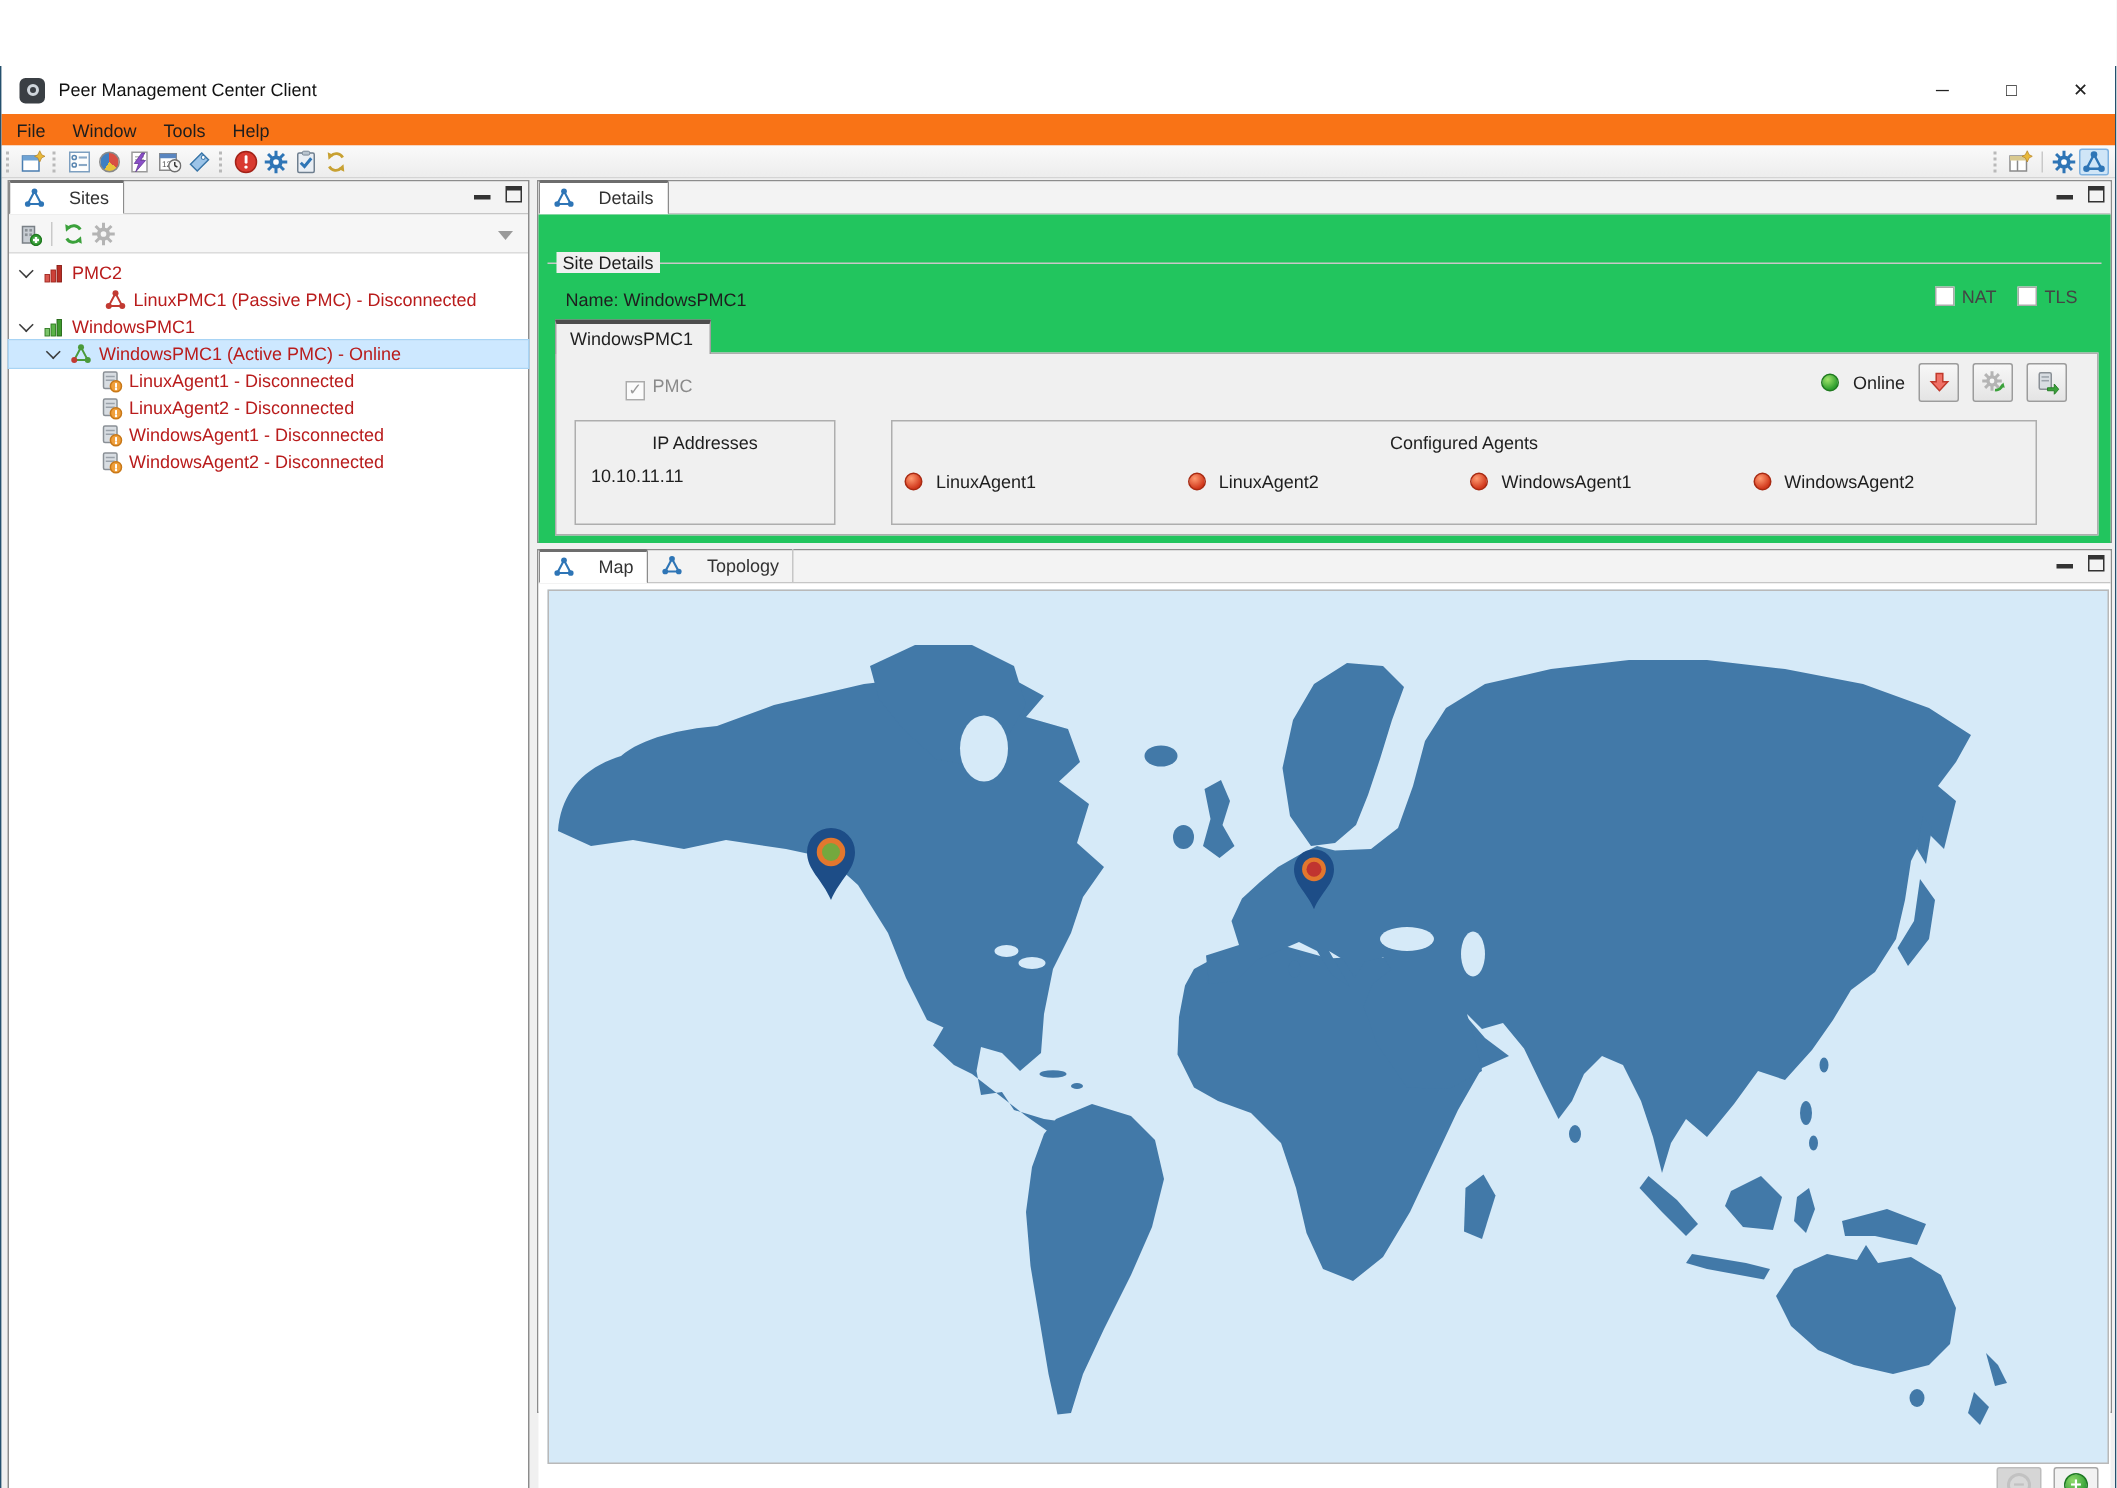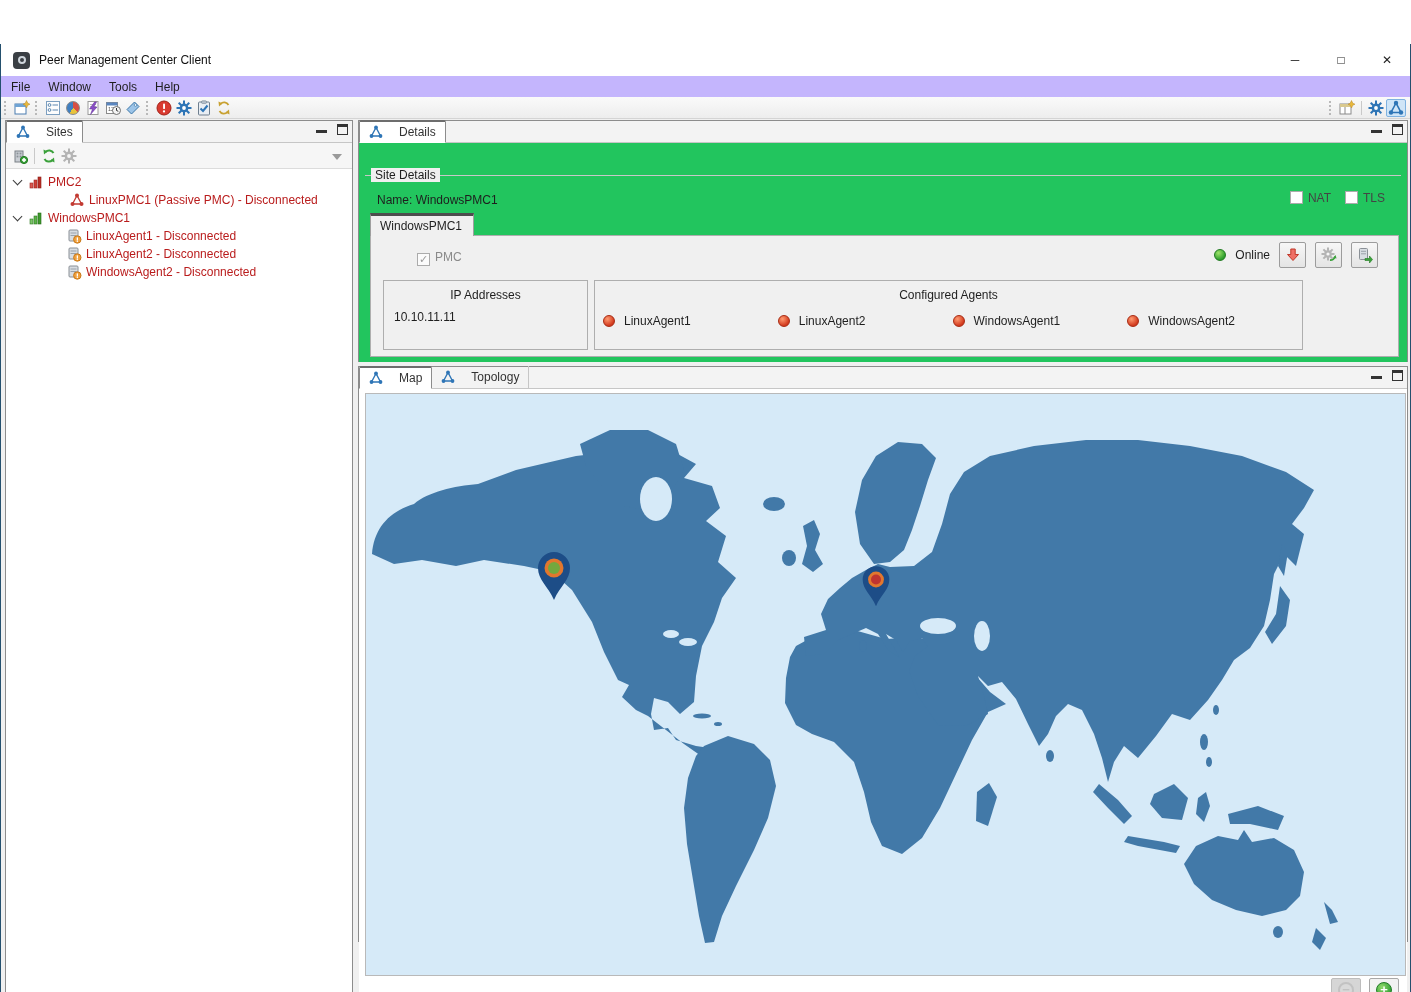--- a/index.html
+++ b/index.html
@@ -11,21 +11,21 @@
   
   #titlebar { position:absolute; left:0; top:0; width:100%; height:32px; background:#ffffff; display:flex; align-items:center; }
   #app-icon { width:17px; height:17px; margin-left:12px; border-radius:4px; background:#3a3f44;
               display:flex; align-items:center; justify-content:center; }
   #app-icon i { width:8px; height:8px; border-radius:50%; border:2px solid #cfd6dc; display:block; }
   #title-text { margin-left:9px; font-size:12px; color:#111; }
   #win-controls { margin-left:auto; display:flex; height:100%; }
   .winbtn { width:46px; height:100%; display:flex; align-items:center; justify-content:center; font-size:12px; color:#222; }
 
   
-  #menubar { position:absolute; left:0; top:32px; width:100%; height:21px; background:#c4b5fd; display:flex; align-items:center; padding-left:1px; }
+  #menubar { position:absolute; left:0; top:32px; width:100%; height:21px; background:#f97316; display:flex; align-items:center; padding-left:1px; }
   .menu-item { padding:2px 9px; }
 
   
   #toolbar { position:absolute; left:0; top:53px; width:100%; height:22px;
              background:linear-gradient(#fafafa,#ededed); border-bottom:1px solid #d4d4d4; display:flex; align-items:center; }
   .grip { width:5px; height:14px; margin:0 3px; border-left:2px dotted #b9b9b9; }
   .tbico { width:20px; height:18px; display:flex; align-items:center; justify-content:center; border-radius:2px; }
   #toolbar-right { margin-left:auto; display:flex; align-items:center; margin-right:4px; }
   .persp-sel { background:#cfe5f7; border:1px solid #7fb2e0; border-radius:2px; }
   .vsep { width:1px; height:14px; background:#c9c9c9; margin:0 4px; }
@@ -70,23 +70,23 @@
                border:1px solid #9f9f9f; border-top:3px solid #4d4d4d; border-bottom:none; z-index:2;
                display:flex; align-items:center; padding-left:9px; }
   #pmc-box { position:absolute; left:11px; top:92px; width:1029px; height:122px; border:1px solid #aeaeae; background:#f0f0f0; }
   #pmc-check-row { position:absolute; left:14px; top:14px; color:#8a8a8a;padding-left:32px; }
   #pmc-status { position:absolute; right:20px; top:6px; display:flex; align-items:center; gap:9px; }
   .dot-online { width:12px; height:12px; border-radius:50%; background:radial-gradient(circle at 35% 30%, #9fe46a, #2e9e2e 70%); border:1px solid #1f7a1f; }
   .mini-btn { width:27px; height:26px; background:linear-gradient(#f7f7f7,#e4e4e4); border:1px solid #9c9c9c; border-radius:2px;
               display:flex; align-items:center; justify-content:center; }
   .subbox { position:absolute; top:44px; border:1px solid #aeaeae; background:#f0f0f0; }
   .subbox-header { text-align:center; padding-top:7px; color:#1e1e1e; }
-  #ip-box { left:12px; width:205px; height:70px; }
+  #ip-box { left:12px; width:174px; height:70px; }
   #ip-value { padding:8px 0 0 10px; }
-  #agents-box { left:223px; width:709px; height:70px; }
+  #agents-box { left:223px; width:764px; height:70px; }
   #agents-row { display:grid; grid-template-columns:repeat(4,1fr); padding:12px 0 0 8px; }
   .agent { display:flex; align-items:center; gap:9px; }
   .dot-agent { width:12px; height:12px; border-radius:50%; background:radial-gradient(circle at 35% 30%, #ff9a70, #d23a1e 70%); border:1px solid #a82a12; flex:none; }
 
   
   #map-view { left:357px; top:247px; width:1050px; height:576px; }
   #map-body { position:relative; width:100%; height:615px; background:#fff; }
   #map-canvas { position:absolute; left:6px; top:4px; width:1041px; height:583px; background:#d6eaf8; border:1px solid #b9b9b9; overflow:hidden; }
   #map-canvas svg.world { position:absolute; left:0; top:0; }
   .pin { position:absolute; }
@@ -337,20 +337,32 @@
           <span class="chev"></span>
           <span class="ticon">
               <svg width="16" height="16">
                 <rect x="2" y="9" width="3" height="5" fill="#7cc46a" stroke="#2f7a22" stroke-width="0.6"></rect>
                 <rect x="6" y="6" width="3" height="8" fill="#5bb348" stroke="#2f7a22" stroke-width="0.6"></rect>
                 <rect x="10" y="3" width="3" height="11" fill="#3f9a2e" stroke="#226614" stroke-width="0.6"></rect>
               </svg>
             </span>
           <span class="tlabel">WindowsPMC1</span>
         </div>
+        <div class="trow sel" style="padding-left:26px">
+          <span class="chev"></span>
+          <span class="ticon">
+              <svg width="16" height="16">
+                <polygon points="8,3.5 3.5,12 12.5,12" fill="none" stroke="#4a9a3a" stroke-width="1.3"></polygon>
+                <circle cx="8" cy="3.5" r="2" fill="#4a9a3a"></circle>
+                <circle cx="3.5" cy="12" r="2" fill="#c23a32"></circle>
+                <circle cx="12.5" cy="12" r="2" fill="#4a9a3a"></circle>
+              </svg>
+            </span>
+          <span class="tlabel">WindowsPMC1 (Active PMC) - Online</span>
+        </div>
         <div class="trow" style="padding-left:60px">
           <span class="ticon">
               <svg width="16" height="16">
                 <rect x="3" y="2" width="9" height="11" rx="1" fill="#d8dde2" stroke="#8a9096"></rect>
                 <rect x="4.5" y="4.5" width="6" height="1" fill="#9aa2aa"></rect>
                 <rect x="4.5" y="7" width="6" height="1" fill="#9aa2aa"></rect>
                 <circle cx="11.3" cy="11.5" r="3.7" fill="#f0a03c" stroke="#c87818"></circle>
                 <rect x="10.7" y="9.4" width="1.3" height="3" fill="#fff"></rect>
                 <circle cx="11.35" cy="13.3" r="0.8" fill="#fff"></circle>
               </svg>
@@ -362,20 +374,33 @@
               <svg width="16" height="16">
                 <rect x="3" y="2" width="9" height="11" rx="1" fill="#d8dde2" stroke="#8a9096"></rect>
                 <rect x="4.5" y="4.5" width="6" height="1" fill="#9aa2aa"></rect>
                 <rect x="4.5" y="7" width="6" height="1" fill="#9aa2aa"></rect>
                 <circle cx="11.3" cy="11.5" r="3.7" fill="#f0a03c" stroke="#c87818"></circle>
                 <rect x="10.7" y="9.4" width="1.3" height="3" fill="#fff"></rect>
                 <circle cx="11.35" cy="13.3" r="0.8" fill="#fff"></circle>
               </svg>
             </span>
           <span class="tlabel">LinuxAgent2 - Disconnected</span>
+        </div>
+        <div class="trow" style="padding-left:60px">
+          <span class="ticon">
+              <svg width="16" height="16">
+                <rect x="3" y="2" width="9" height="11" rx="1" fill="#d8dde2" stroke="#8a9096"></rect>
+                <rect x="4.5" y="4.5" width="6" height="1" fill="#9aa2aa"></rect>
+                <rect x="4.5" y="7" width="6" height="1" fill="#9aa2aa"></rect>
+                <circle cx="11.3" cy="11.5" r="3.7" fill="#f0a03c" stroke="#c87818"></circle>
+                <rect x="10.7" y="9.4" width="1.3" height="3" fill="#fff"></rect>
+                <circle cx="11.35" cy="13.3" r="0.8" fill="#fff"></circle>
+              </svg>
+            </span>
+          <span class="tlabel">WindowsAgent1 - Disconnected</span>
         </div>
         <div class="trow" style="padding-left:60px">
           <span class="ticon">
               <svg width="16" height="16">
                 <rect x="3" y="2" width="9" height="11" rx="1" fill="#d8dde2" stroke="#8a9096"></rect>
                 <rect x="4.5" y="4.5" width="6" height="1" fill="#9aa2aa"></rect>
                 <rect x="4.5" y="7" width="6" height="1" fill="#9aa2aa"></rect>
                 <circle cx="11.3" cy="11.5" r="3.7" fill="#f0a03c" stroke="#c87818"></circle>
                 <rect x="10.7" y="9.4" width="1.3" height="3" fill="#fff"></rect>
                 <circle cx="11.35" cy="13.3" r="0.8" fill="#fff"></circle>

